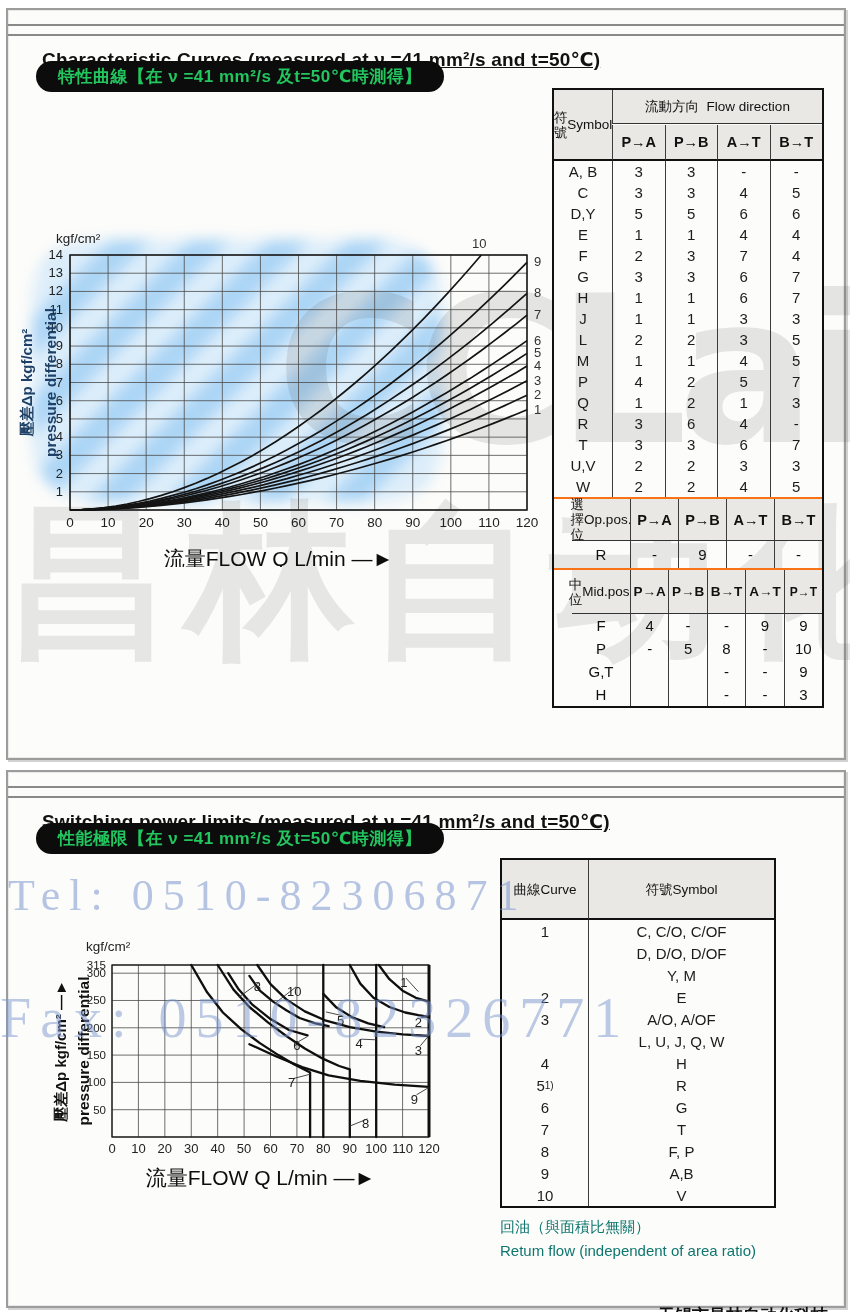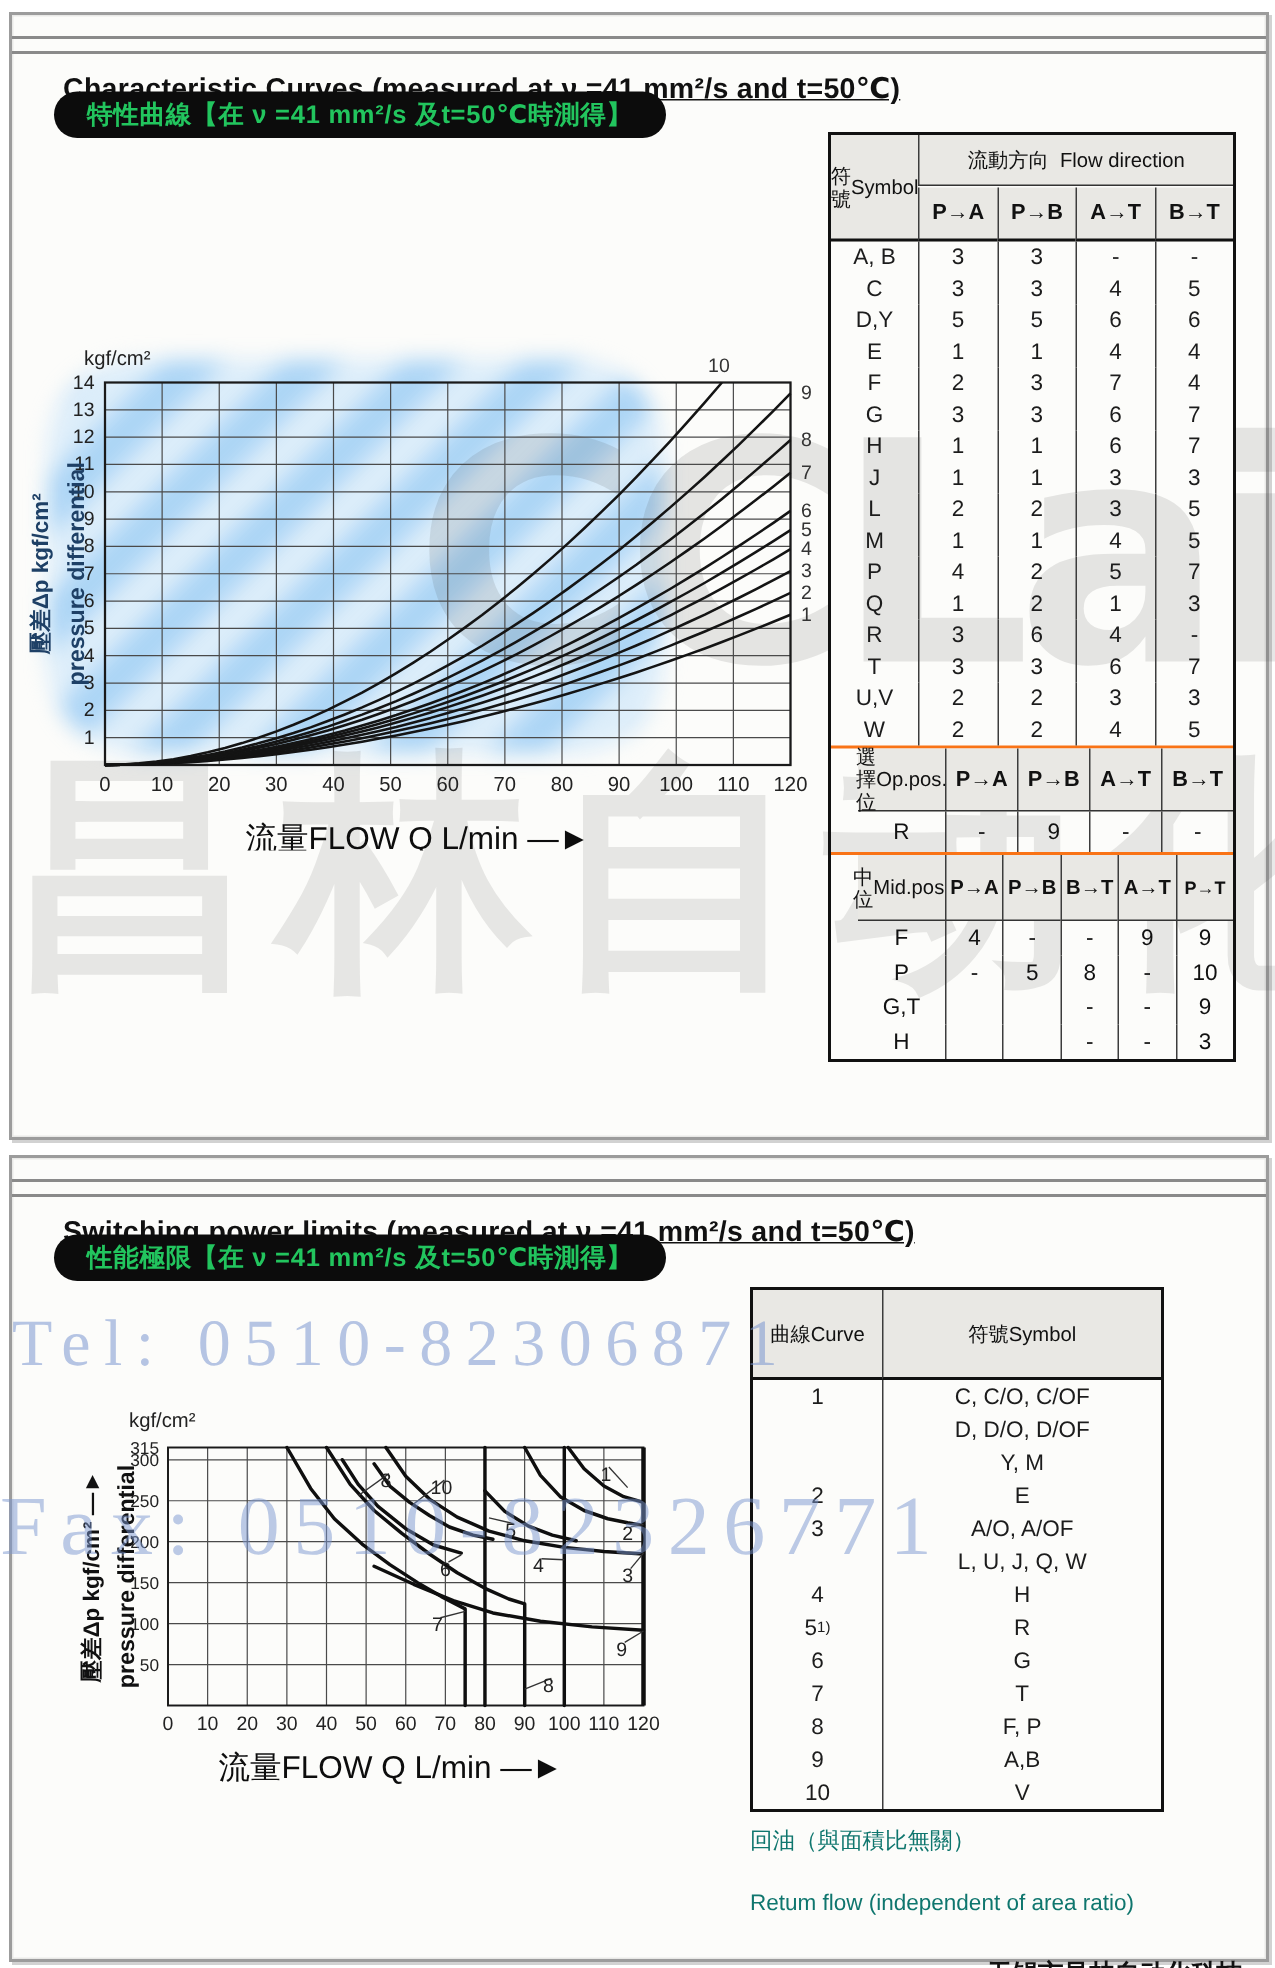--- a/index.html
+++ b/index.html
@@ -57,21 +57,21 @@
   .mcr{height:23px;}
   
   #table2{position:absolute;left:492px;top:86px;width:272px;z-index:2;
           border:2px solid #111;font-size:15px;}
   .g2{display:grid;grid-template-columns:86px 1fr;}
   .t2h{height:58px;border-bottom:2px solid #111;}
   .t2r{height:22px;color:#1c1c1c;}
   sup{font-size:10px;}
   .note{position:absolute;left:492px;z-index:2;font-size:15px;color:#0f766e;}
   .note-cn{top:446px;}
-  .note-en{top:488px;font-size:15px;}
+  .note-en{top:470px;font-size:15px;}
   .footer{position:absolute;right:16px;top:532px;z-index:2;font-size:17px;font-weight:bold;}
   svg text{font-family:"Liberation Sans","DejaVu Sans",sans-serif;}
 </style>
 </head>
 <body>
 
 <div class="page">
 
   <section class="box box1">
     <div class="rules"></div>

